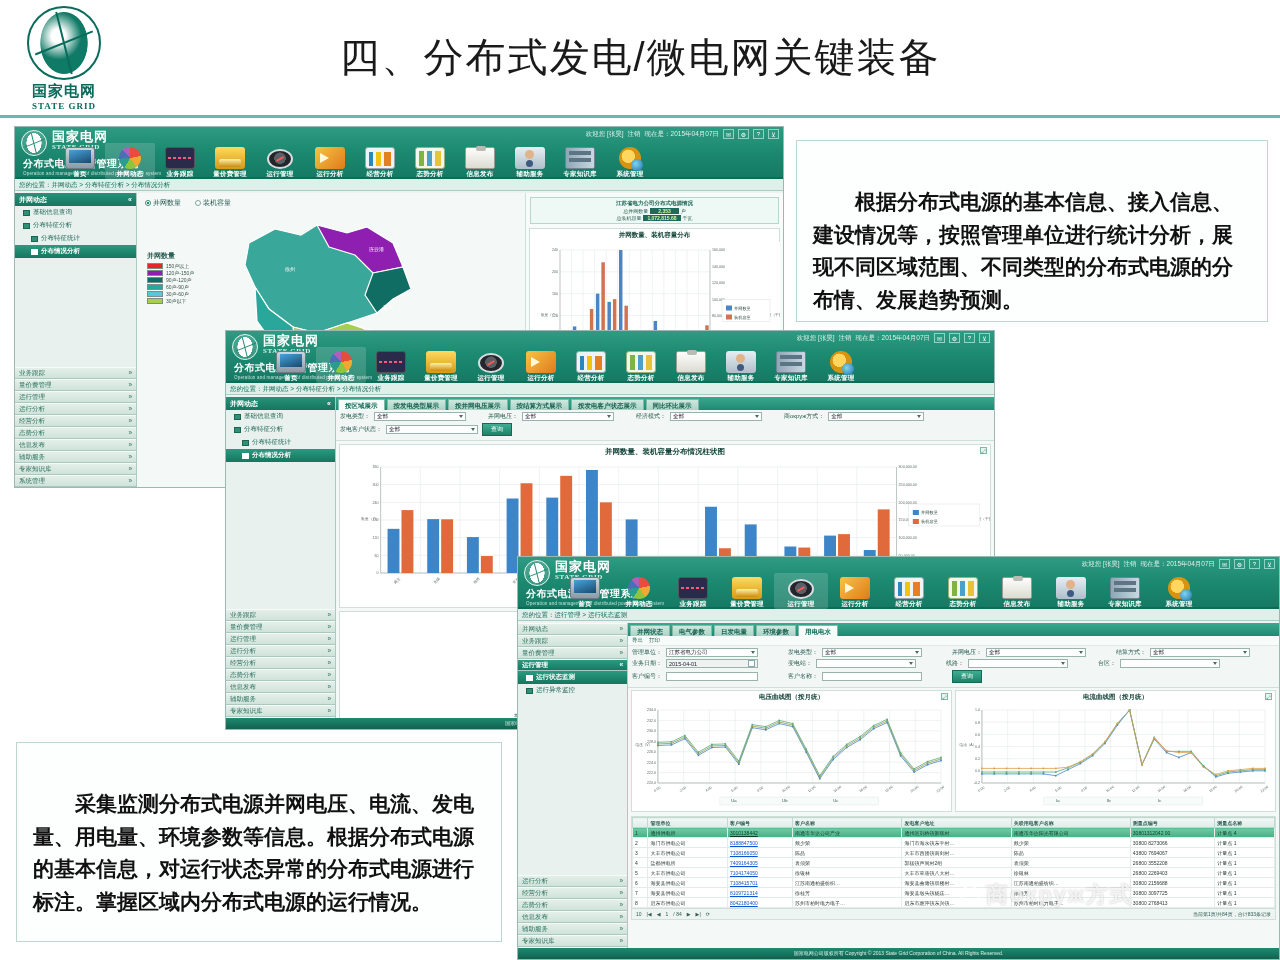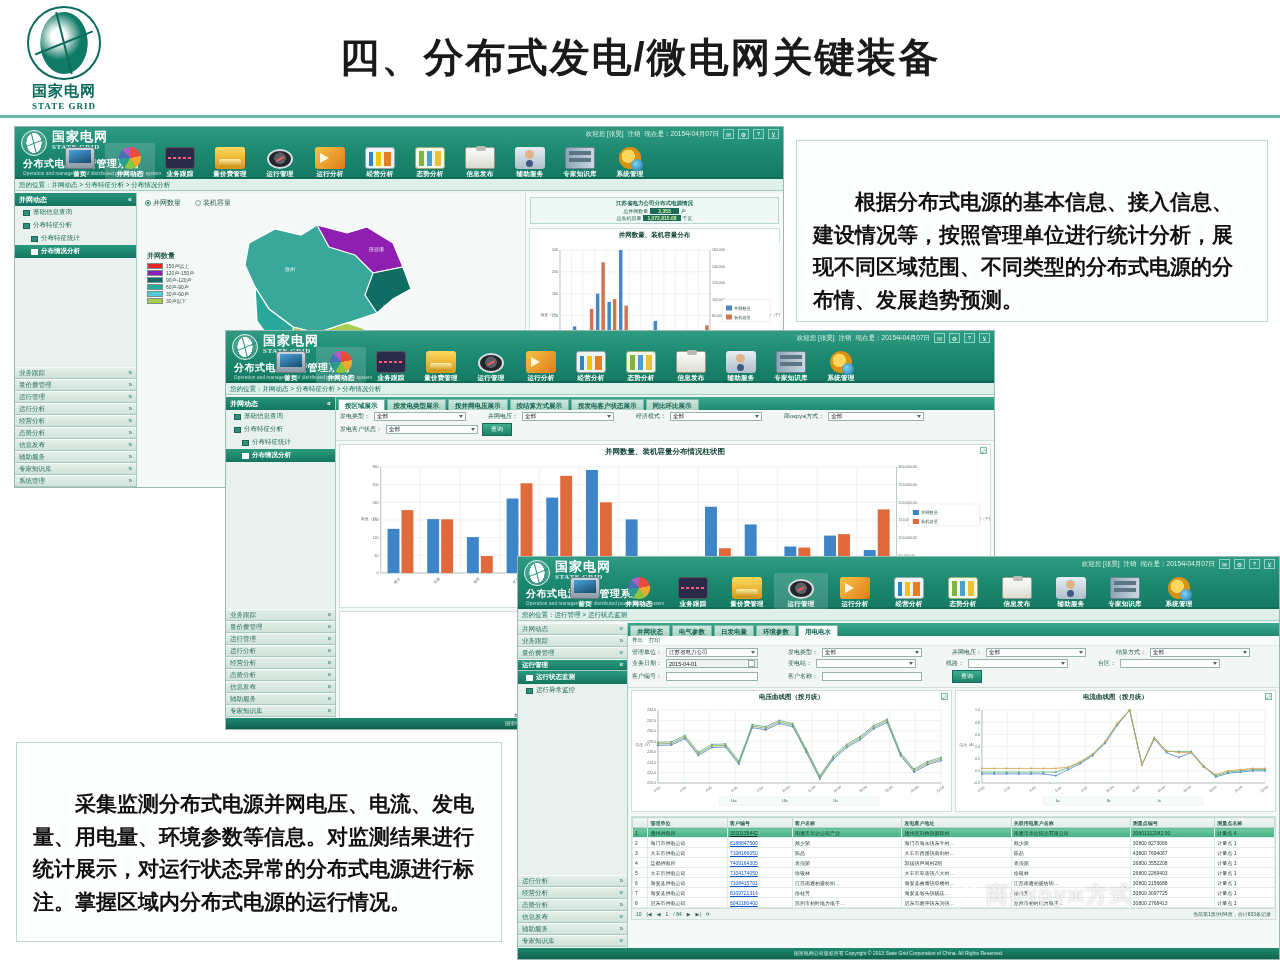--- a/index.html
+++ b/index.html
@@ -39,21 +39,21 @@
   }
   .sg-logo .cn{
     font-size:15px; font-weight:bold; color:#0a6b5c; letter-spacing:1px; margin-top:2px;
   }
   .sg-logo .en{
     font-size:9px; font-weight:bold; color:#0a6b5c; letter-spacing:1px;
     font-family:"Liberation Serif", serif;
   }
   .page-title{
     position:absolute; left:0; top:30px; width:1280px; text-align:center;
-    font-size:40px; font-weight:bold; color:#1a1a1a; letter-spacing:2px;
+    font-size:40px; font-weight:normal; color:#1a1a1a; letter-spacing:2px;
   }
   .header-rule{
     position:absolute; left:0; top:115px; width:1280px; height:3px;
     background:#6fb7ae;
   }
 
   
   .appwin{ position:absolute; background:#eef3f2; border:1px solid #9bb9b2;
            overflow:hidden; }
   .app-top{
@@ -1383,18 +1383,18 @@
         <span>▶|</span>
         <span>⟳</span>
         <span style="margin-left:auto;">当前第1页/共84页，合计833条记录</span>
       </div>
     </div>
   </div>
   <div class="appfoot">国家电网公司版权所有 Copyright © 2013 State Grid Corporation of China. All Rights Reserved.</div>
 </div>
 
 <div class="callout" style="left:16px;top:742px;width:486px;height:200px;">
-  <p>采集监测分布式电源并网电压、电流、发电量、用电量、环境参数等信息。对监测结果进行统计展示，对运行状态异常的分布式电源进行标注。掌握区域内分布式电源的运行情况。</p>
+  <p>采集监测分布式电源并网电压、电流、发电量、用电量、环境参数等信息。根据分布式电源的基本信息，对运行状态异常的分布式电源进行标注。掌握区域内分布式电源的运行情况。</p>
 </div>
 
 <div class="wm" style="left:960px;top:880px;">
   <span class="wmc"></span><span>商окруж方式</span>
 </div>
 
 </body></html>

